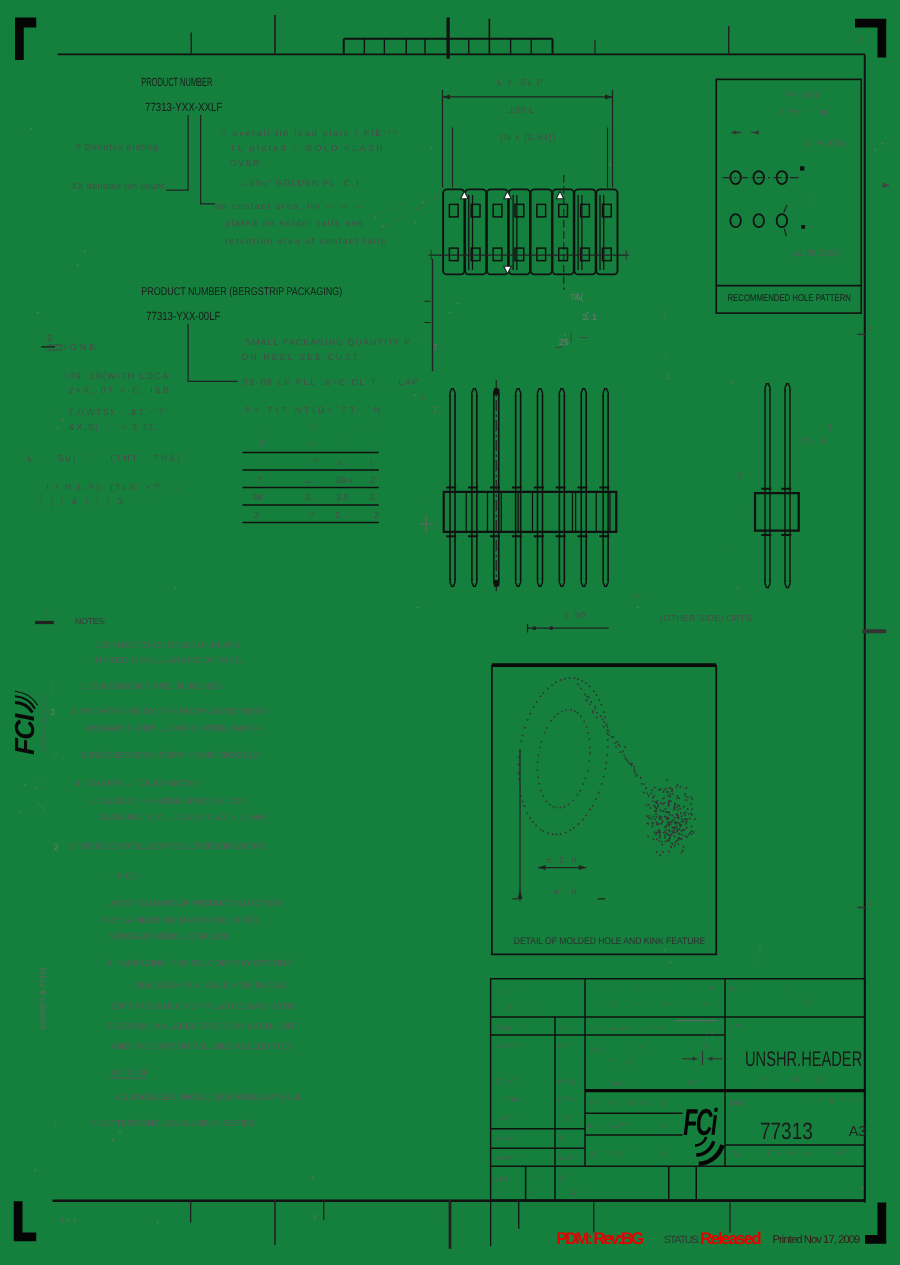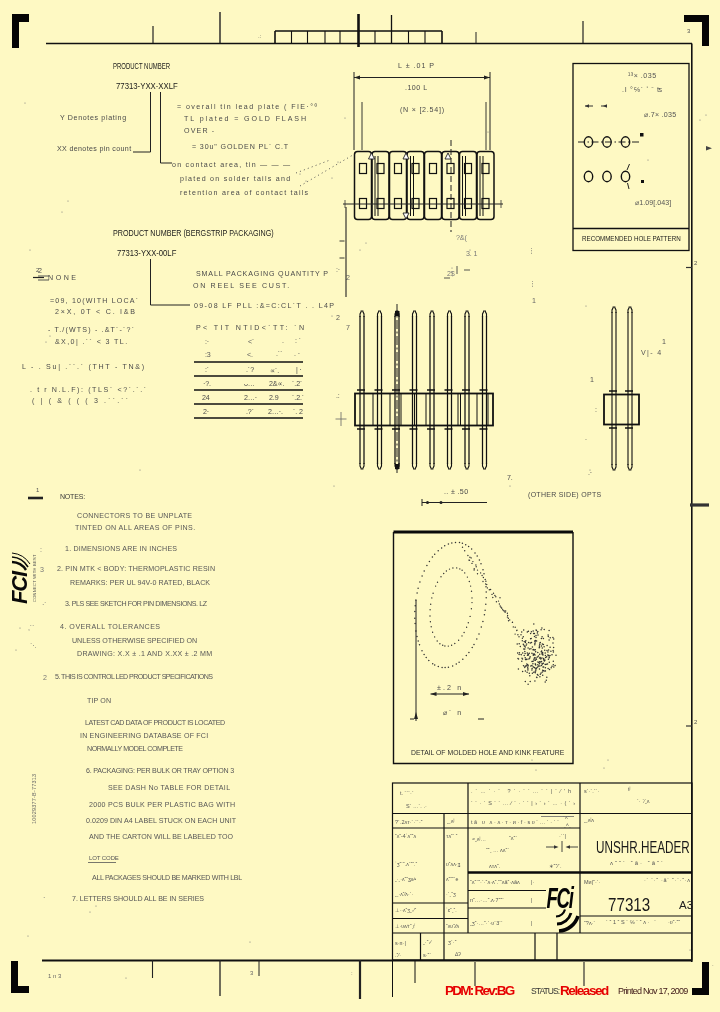--- a/index.html
+++ b/index.html
@@ -1,16 +1,16 @@
 <!DOCTYPE html>
 <html><head>
 <meta charset="utf-8">
 <style>
 html,body{margin:0;padding:0;background:#fff;}
-#page{position:relative;width:720px;height:1012px;background:#fef9c3;font-family:"Liberation Sans",sans-serif;overflow:hidden;}
+#page{position:relative;width:720px;height:1012px;background:#15803d;font-family:"Liberation Sans",sans-serif;overflow:hidden;}
 svg{position:absolute;left:0;top:0;}
 text{font-family:"Liberation Sans",sans-serif;}
 .t6{font-size:7.1px;letter-spacing:-0.1px;}
 .t7{font-size:7px;letter-spacing:-0.2px;}
 </style>
 </head>
 <body>
 <div id="page">
 <svg width="720" height="1012" viewBox="0 0 720 1012">
 

